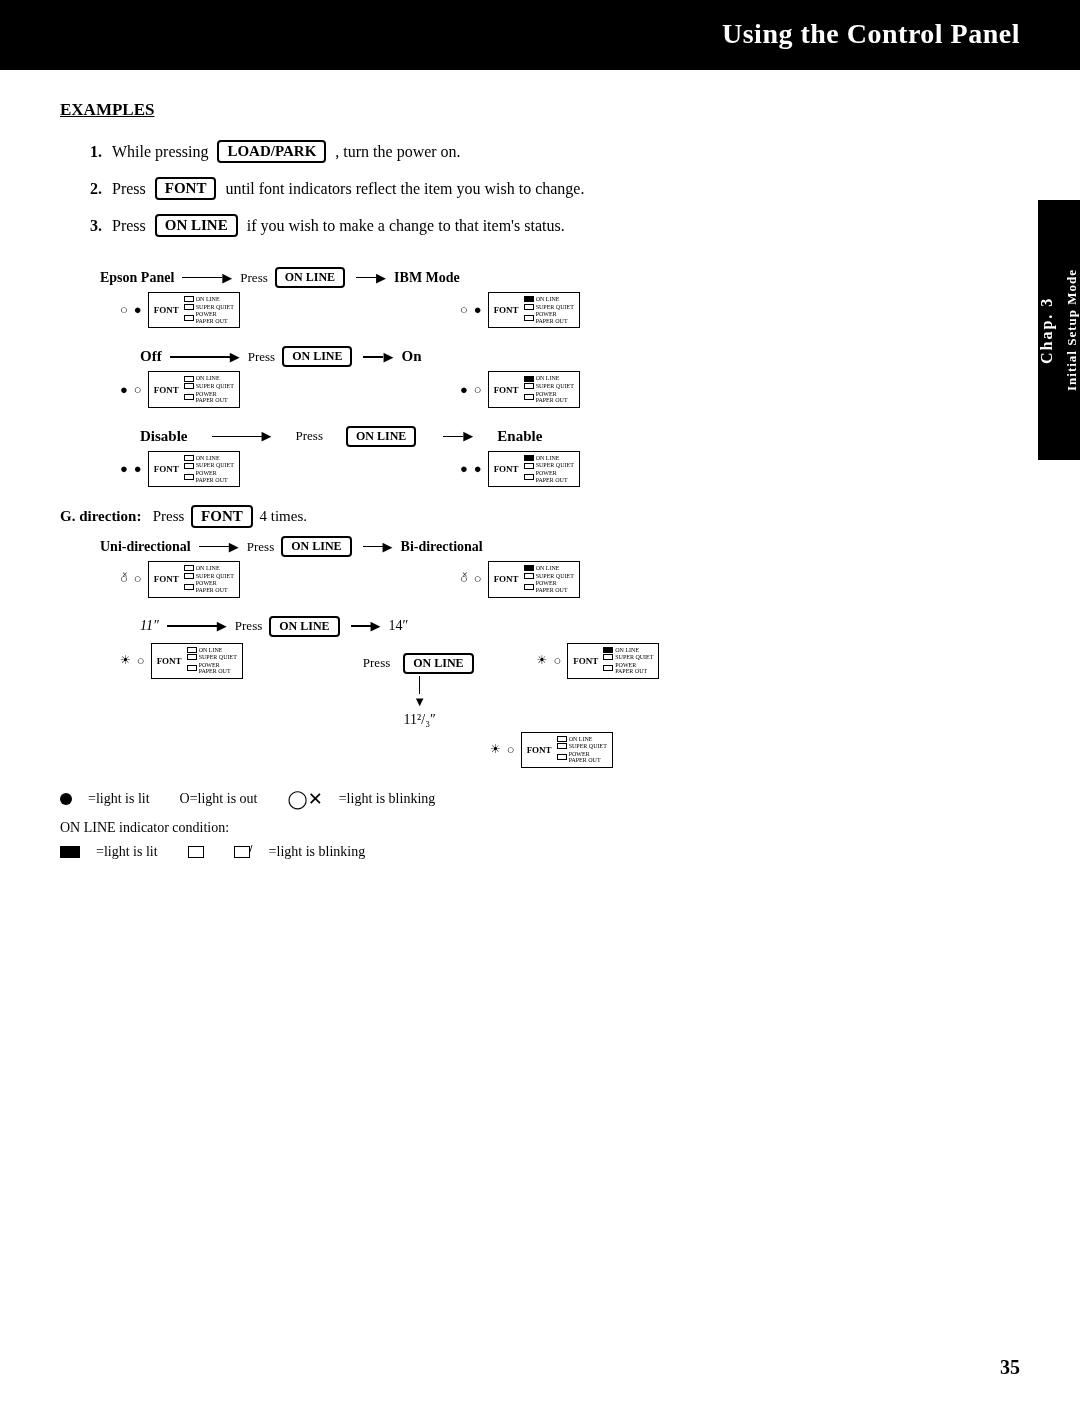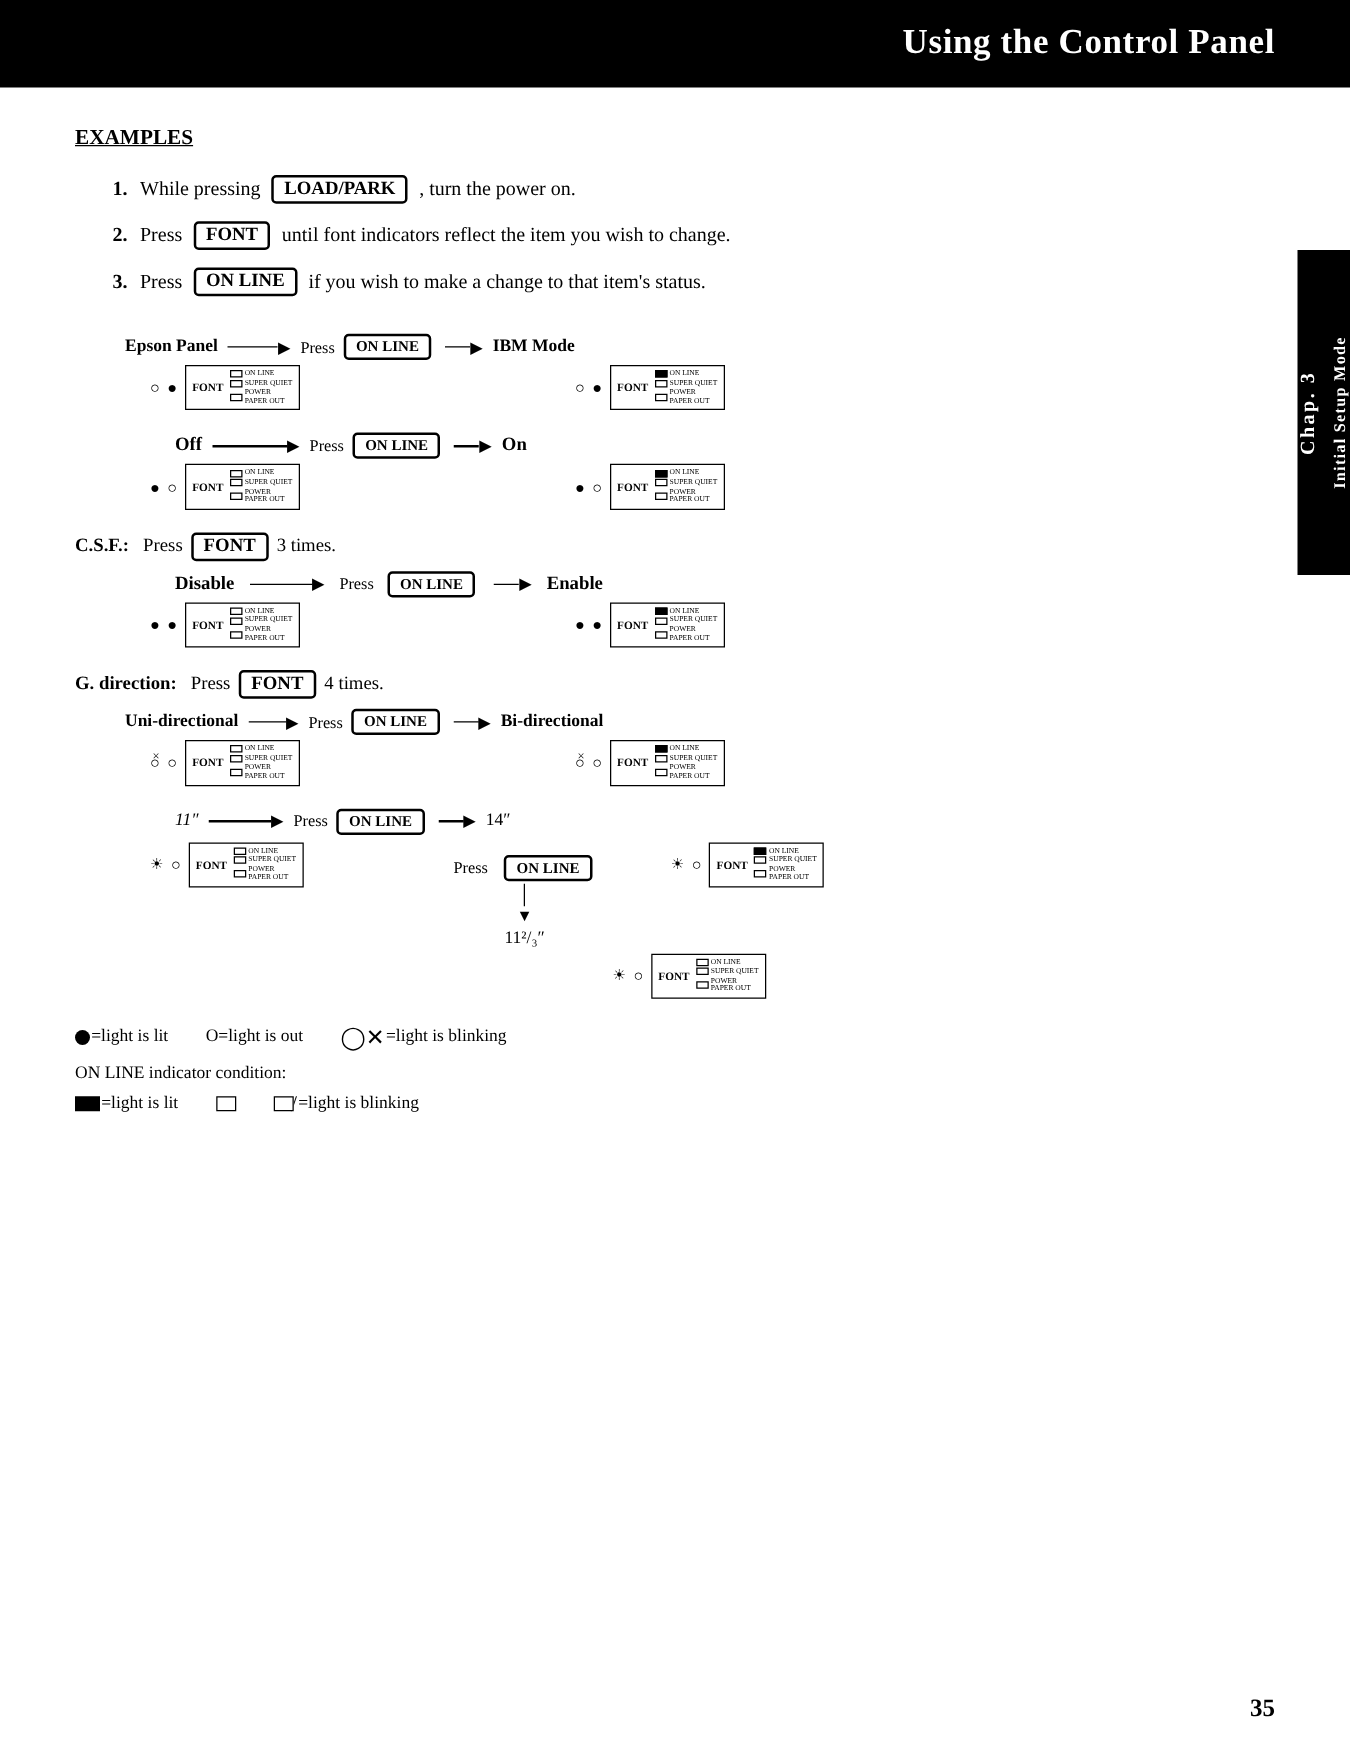--- a/index.html
+++ b/index.html
@@ -132,21 +132,21 @@
     .legend-row {
       display: flex;
       align-items: center;
       gap: 30px;
       margin-bottom: 8px;
       font-size: 14px;
     }
     .legend-item {
       display: flex;
       align-items: center;
-      gap: 1px;
+      gap: 16px;
     }
     .legend-dot-filled {
       width: 12px;
       height: 12px;
       border-radius: 50%;
       background: #000;
       display: inline-block;
     }
     .legend-rect-filled {
       width: 20px;
@@ -359,25 +359,21 @@
               <div style="width:10px; height:6px; border:1px solid #000; background:#fff;"></div>
               <span style="font-size:6px;">POWER<br>PAPER OUT</span>
             </div>
           </div>
         </div>
       </div>
     </div>
   </div>
 
   <div class="section-block">
-    <div class="section-label">
-      <span class="bold">C.S.F.:</span>
-      &nbsp; Press <span class="btn">FONT</span> 3 times.
-    </div>
-    <div style="display:flex; align-items:center; margin-left:80px; margin-top:4px; gap:4px;">
+    <div style="display:flex; align-items:center; margin-left:80px; margin-top:4px; gap:16px;">
       <span style="font-weight:bold; font-size:15px;">Disable</span>
       <div class="arrow-line">
         <div class="line" style="width:50px;"></div>
         <span style="font-size:13px;">▶</span>
       </div>
       <span style="font-size:13px; margin-right:4px;">Press</span>
       <span class="btn" style="font-size:12px;">ON LINE</span>
       <div class="arrow-line">
         <div class="line" style="width:20px;"></div>
         <span style="font-size:13px;">▶</span>

